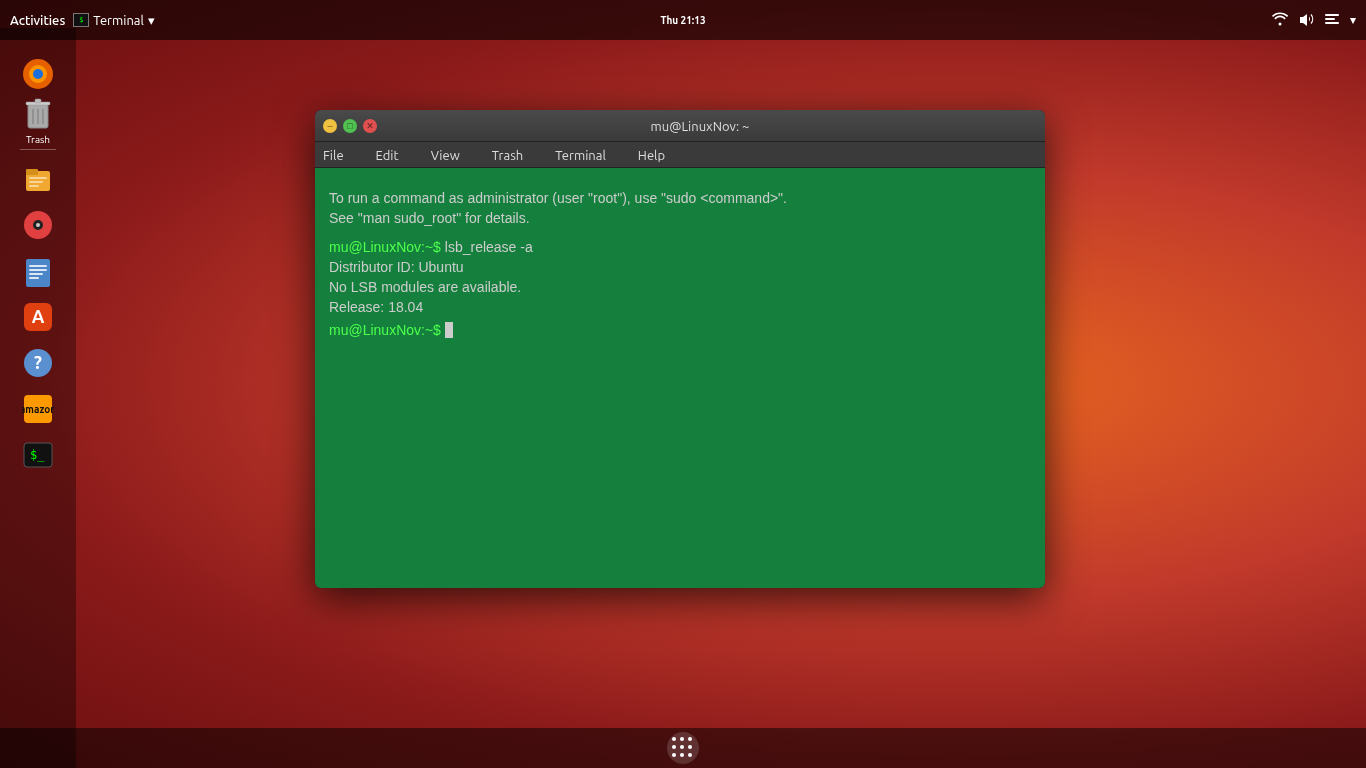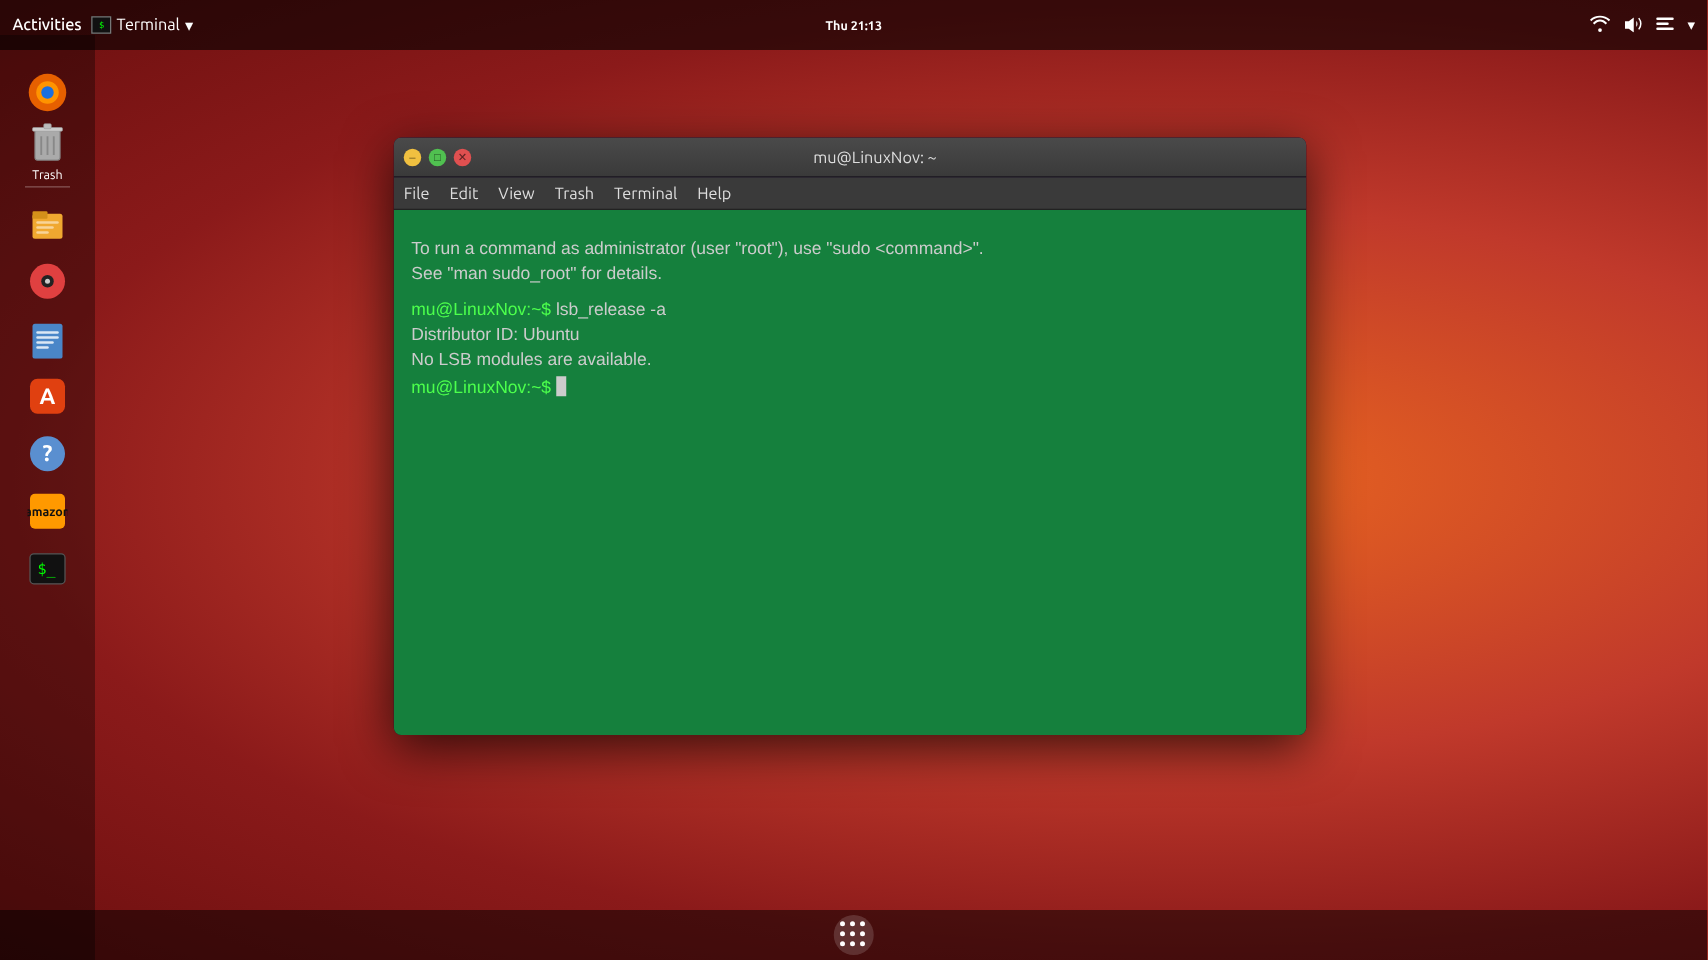--- a/index.html
+++ b/index.html
@@ -188,21 +188,21 @@
       left: 50%;
       transform: translateX(-50%);
       margin-left: 20px;
     }
 
     .terminal-menubar {
       background: #3a3a3a;
       display: flex;
       align-items: center;
       padding: 2px 8px;
-      gap: 16px;
+      gap: 32px;
       height: 26px;
       border-bottom: 1px solid #222;
     }
 
     .terminal-menu-item {
       color: #ddd;
       font-size: 13px;
       cursor: pointer;
     }
 
@@ -432,20 +432,21 @@
     </div>
 
     <div class="terminal-body">
       <div class="term-white">To run a command as administrator (user "root"), use "sudo &lt;command&gt;".</div>
       <div class="term-white">See "man sudo_root" for details.</div>
       <div style="margin-top:8px;">
         <span class="term-green">mu@LinuxNov:~$</span><span class="term-white"> lsb_release -a</span>
       </div>
       <div class="term-white">Distributor ID:	Ubuntu</div>
       <div class="term-white">No LSB modules are available.</div>
+      <div class="term-white">Release:		18.04</div>
       <div style="margin-top:2px;">
         <span class="term-green">mu@LinuxNov:~$</span><span class="term-white"> </span><span class="term-cursor"></span>
       </div>
     </div>
   </div>
 
   <div class="taskbar-bottom">
     <div class="taskbar-apps-btn">
       <div class="dots-grid">
         <div class="dot"></div>

